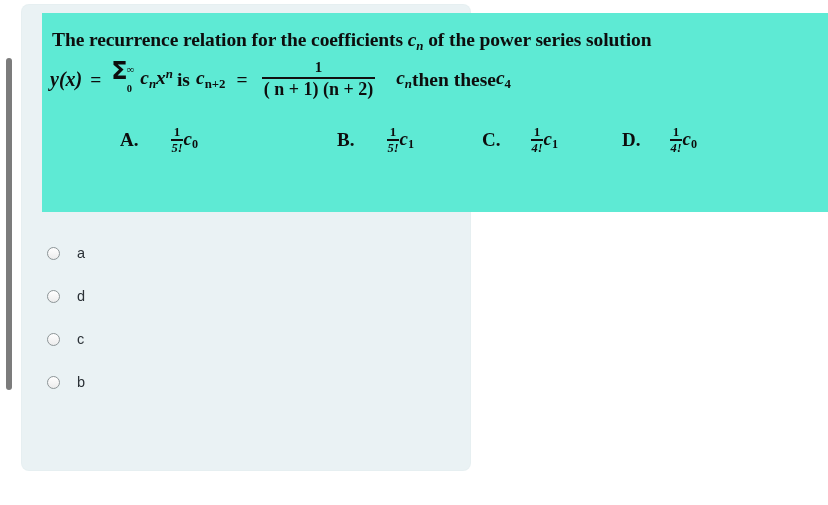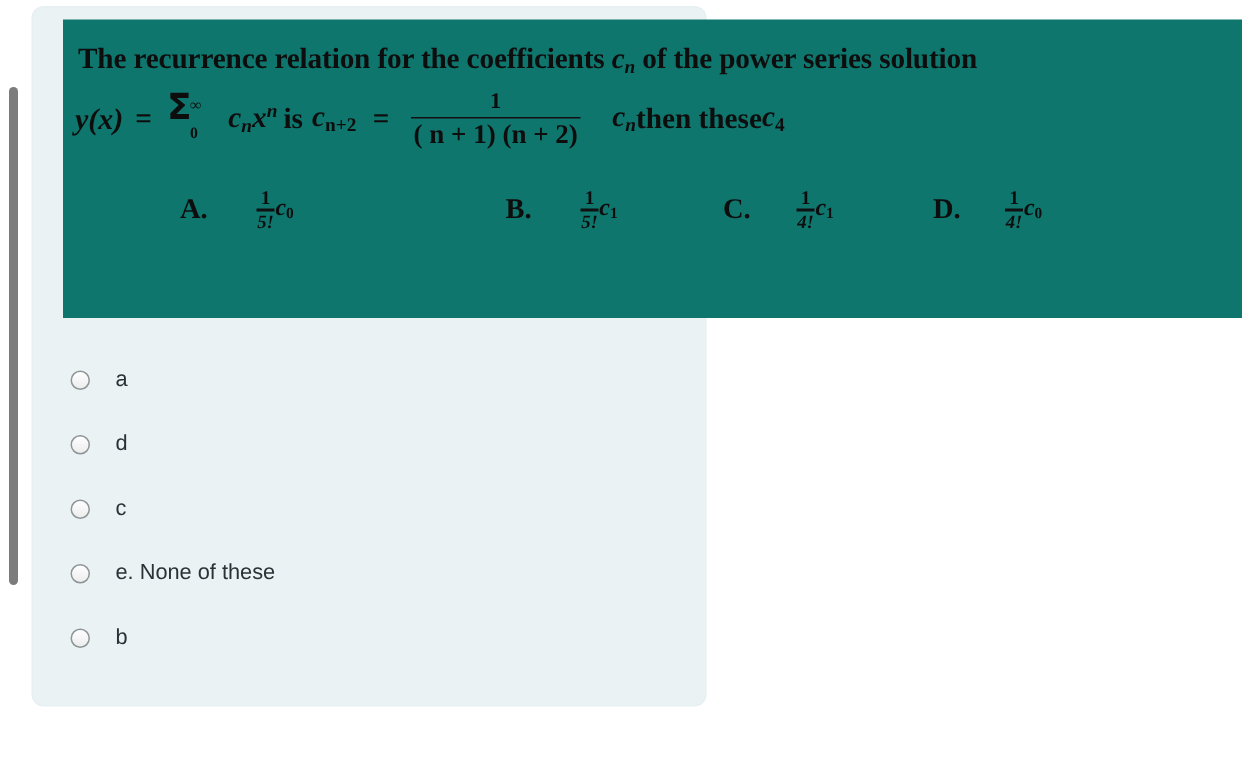--- a/index.html
+++ b/index.html
@@ -39,21 +39,21 @@
     box-shadow: 0 0 0 1px rgba(210,225,229,0.55);
   }
 
   
   #question-image {
     position: absolute;
     left: 42px;
     top: 13px;
     width: 786px;
     height: 199px;
-    background: #0f766e;
+    background: #5eead4;
     overflow: hidden;
     z-index: 5;
   }
 
   .qtext {
     position: absolute;
     font-family: "Liberation Serif", serif;
     color: #0d0d0d;
     white-space: nowrap;
   }
@@ -156,21 +156,21 @@
   .sfrac {
     display: inline-flex;
     flex-direction: column;
     align-items: center;
     line-height: 1.02;
     margin-right: 1px;
   }
   .sfrac .num { font-size: 13px; font-weight: bold; padding-bottom: 1px; }
   .sfrac .den { font-size: 12.5px; font-weight: bold; padding-top: 1px; font-style: italic;}
   .sfrac .bar { height: 1.6px; background: #101010; width: 100%; align-self: stretch; }
-  .coef { font-size: 16px; font-style: italic; font-weight: bold; }
+  .coef { font-size: 19px; font-style: italic; font-weight: bold; }
   .coef .s { font-size: 0.64em; vertical-align: -0.26em; font-style: normal; }
 
   
   #options-list {
     position: absolute;
     left: 47px;
     top: 243px;
     width: 400px;
     z-index: 6;
   }
@@ -214,21 +214,21 @@
     <span style="margin:0 7px 0 8px">=</span>
 
     <span class="sigma-wrap">
       <span class="sigma-glyph">Σ</span>
       <span class="sigma-lims">
         <span class="hi">∞</span>
         <span class="lo">0</span>
       </span>
     </span>
 
-    <span style="margin-left:16px"><span class="mi">c</span><span class="sub">n</span><span class="mi">x</span><span class="sup">n</span></span>
+    <span style="margin-left:4px"><span class="mi">c</span><span class="sub">n</span><span class="mi">x</span><span class="sup">n</span></span>
 
     <span style="margin:0 6px 0 4px">is</span>
 
     <span><span class="mi">c</span><span class="subup">n+2</span></span>
 
     <span style="margin:0 9px 0 11px">=</span>
 
     <span class="frac">
       <span class="num">1</span>
       <span class="bar"></span>
@@ -305,23 +305,19 @@
   <label class="option-row">
     <span class="radio"></span>
     <span class="option-label">d</span>
   </label>
 
   <label class="option-row">
     <span class="radio"></span>
     <span class="option-label">c</span>
   </label>
 
-  <label class="option-row">
-    <span class="radio"></span>
-    <span class="option-label">e. None of these</span>
-  </label>
 
   <label class="option-row">
     <span class="radio"></span>
     <span class="option-label">b</span>
   </label>
 
 </div>
 
 </body></html>

